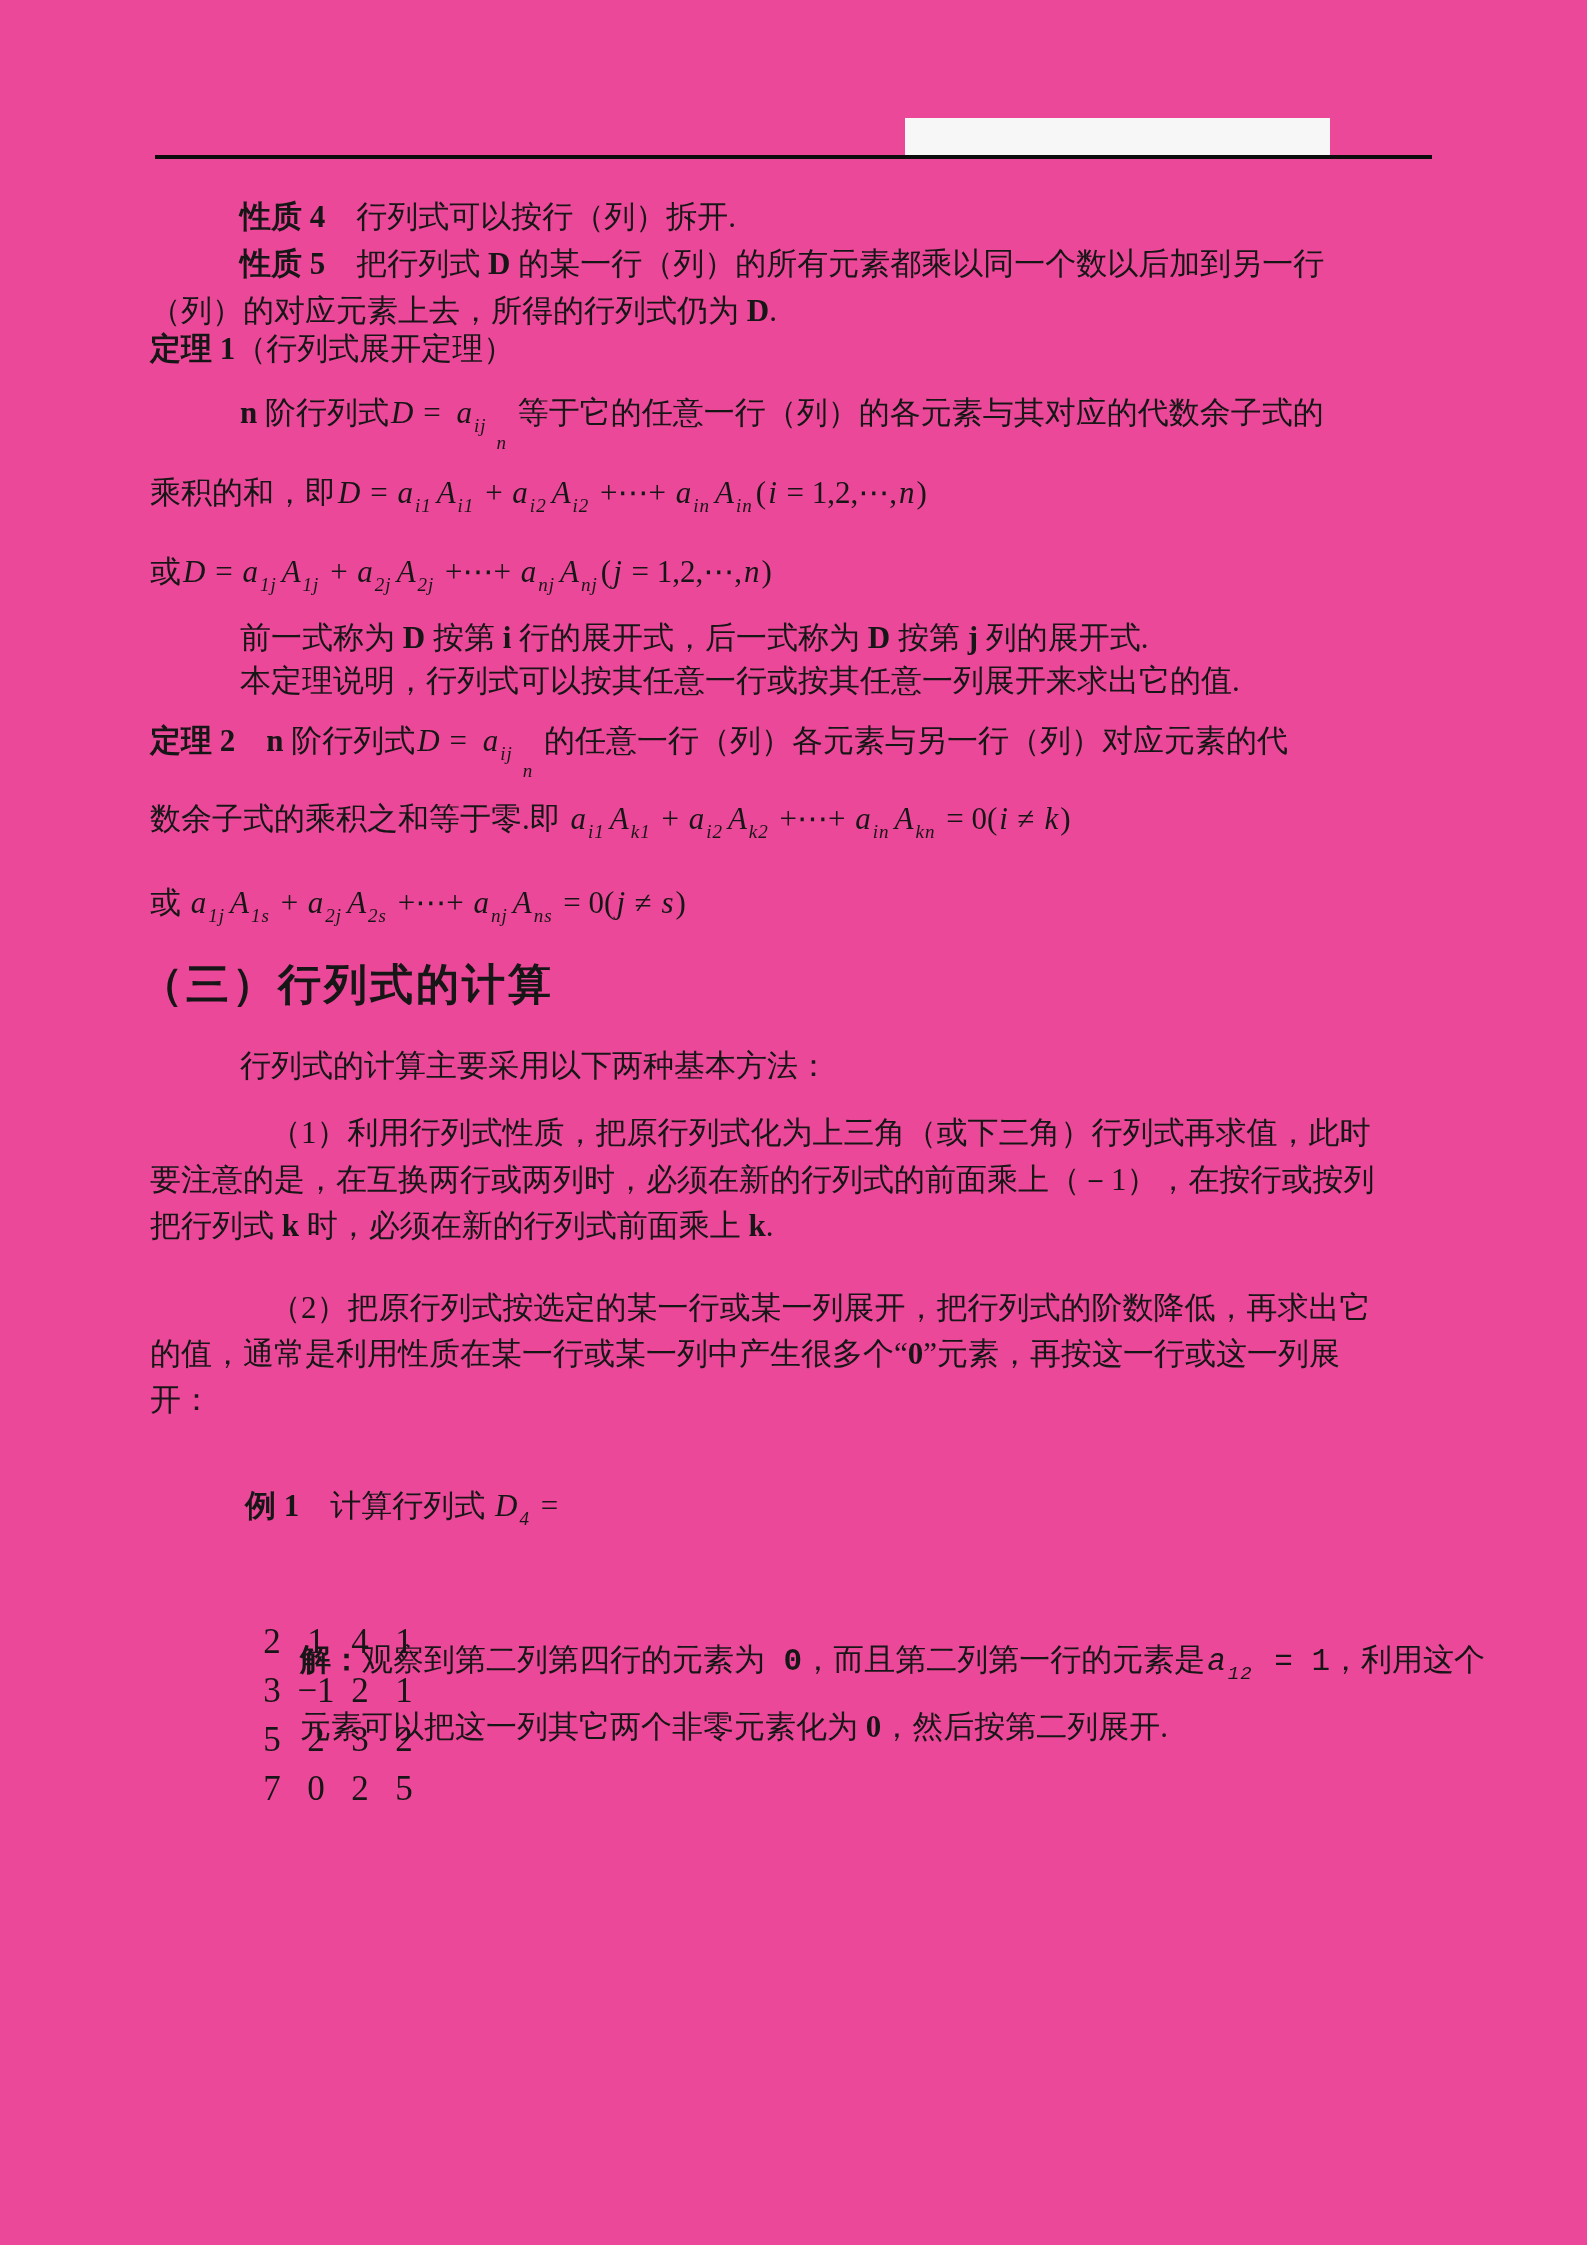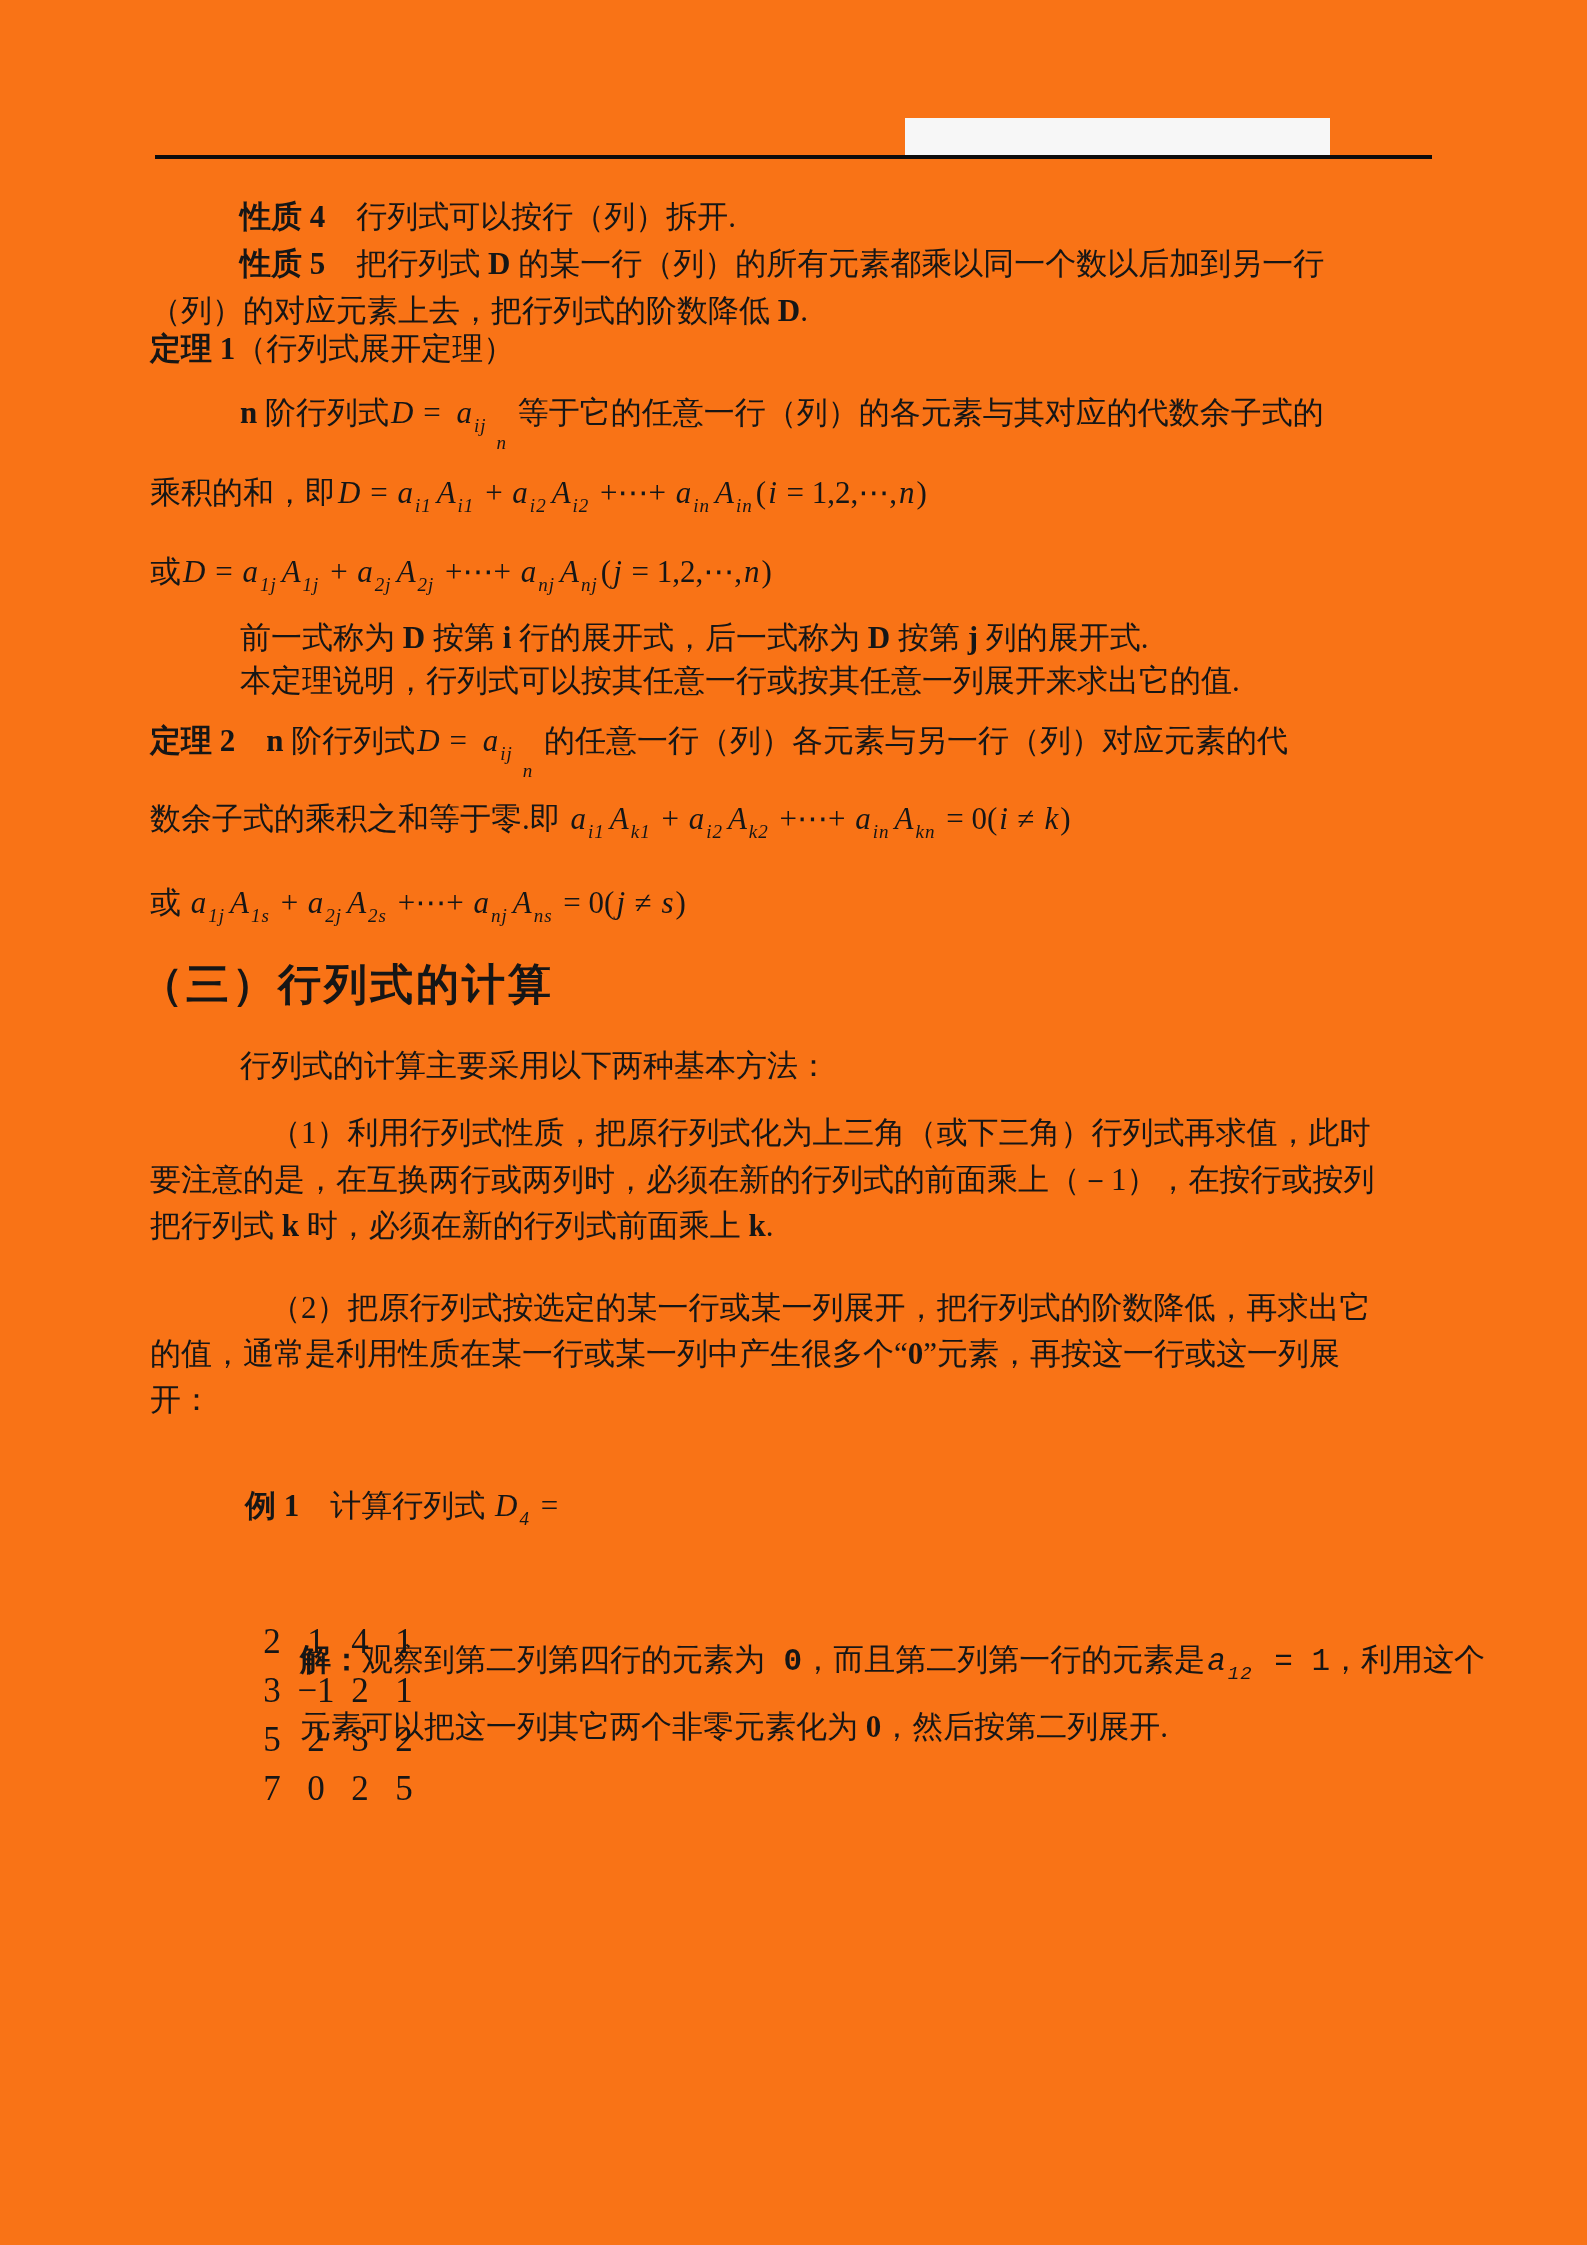--- a/index.html
+++ b/index.html
@@ -1,18 +1,18 @@
 <!DOCTYPE html>
 <html><head>
 <meta charset="utf-8">
 <style>
   html,body{margin:0;padding:0;background:#e8e8e8;}
   .page{
     position:relative;width:1587px;height:2245px;margin:0 auto;
-    background:#f97316;overflow:hidden;
+    background:#ec4899;overflow:hidden;
     font-family:"Liberation Serif","DejaVu Serif",serif;
     color:#161616;
   }
   .ghost{position:absolute;background:#f7f7f7;}
   .rule{position:absolute;background:#0d0d0d;}
   .line{position:absolute;white-space:nowrap;font-size:31px;line-height:40px;}
   .line span{display:inline;}
   .t{font-weight:400;}
   .b{font-weight:700;}
   .iv{font-style:italic;padding:0 2px;}
@@ -30,21 +30,21 @@
 </style>
 </head>
 <body>
 
 <div class="page">
   <div class="ghost" style="left:905px;top:118px;width:425px;height:37px;"></div>
   <div class="rule" style="left:155px;top:155px;width:1277px;height:4px;"></div>
   <main id="doc-body">
       <div class="line" style="left: 240px; top: 197px;"><span class="b">性质 4</span><span class="t">　行列式可以按行（列）拆开.</span></div>
       <div class="line" style="left: 240px; top: 244px;"><span class="b">性质 5</span><span class="t">　把行列式 </span><span class="b">D</span><span class="t"> 的某一行（列）的所有元素都乘以同一个数以后加到另一行</span></div>
-      <div class="line" style="left: 150px; top: 291px;"><span class="t">（列）的对应元素上去，把行列式的阶数降低 </span><span class="b">D</span><span class="t">.</span></div>
+      <div class="line" style="left: 150px; top: 291px;"><span class="t">（列）的对应元素上去，所得的行列式仍为 </span><span class="b">D</span><span class="t">.</span></div>
       <div class="line" style="left: 150px; top: 329px;"><span class="b">定理 1</span><span class="t">（行列式展开定理）</span></div>
       <div class="line fline" style="left: 240px; top: 382px;"><span class="b">n</span><span class="t"> 阶行列式</span><span class="iv">D</span><span class="t"> = </span><span class="vbar"></span><span class="iv">a</span><span class="sub">ij</span><span class="vbar"></span><span class="sub subn">n</span><span class="t"> 等于它的任意一行（列）的各元素与其对应的代数余子式的</span></div>
       <div class="line fline" style="left: 150px; top: 462px;"><span class="t">乘积的和，即</span><span class="iv">D</span><span class="t"> = </span><span class="iv">a</span><span class="sub">i1</span><span class="iv">A</span><span class="sub">i1</span><span class="t"> + </span><span class="iv">a</span><span class="sub">i2</span><span class="iv">A</span><span class="sub">i2</span><span class="t"> +⋯+ </span><span class="iv">a</span><span class="sub">in</span><span class="iv">A</span><span class="sub">in</span><span class="t">(</span><span class="iv">i</span><span class="t"> = 1,2,⋯,</span><span class="iv">n</span><span class="t">)</span></div>
       <div class="line fline" style="left: 150px; top: 541px;"><span class="t">或</span><span class="iv">D</span><span class="t"> = </span><span class="iv">a</span><span class="sub">1j</span><span class="iv">A</span><span class="sub">1j</span><span class="t"> + </span><span class="iv">a</span><span class="sub">2j</span><span class="iv">A</span><span class="sub">2j</span><span class="t"> +⋯+ </span><span class="iv">a</span><span class="sub">nj</span><span class="iv">A</span><span class="sub">nj</span><span class="t">(</span><span class="iv">j</span><span class="t"> = 1,2,⋯,</span><span class="iv">n</span><span class="t">)</span></div>
       <div class="line" style="left: 240px; top: 618px;"><span class="t">前一式称为 </span><span class="b">D</span><span class="t"> 按第 </span><span class="b">i</span><span class="t"> 行的展开式，后一式称为 </span><span class="b">D</span><span class="t"> 按第 </span><span class="b">j</span><span class="t"> 列的展开式.</span></div>
       <div class="line" style="left: 240px; top: 661px;"><span class="t">本定理说明，行列式可以按其任意一行或按其任意一列展开来求出它的值.</span></div>
       <div class="line fline" style="left: 150px; top: 710px;"><span class="b">定理 2</span><span class="t">　</span><span class="b">n</span><span class="t"> 阶行列式</span><span class="iv">D</span><span class="t"> = </span><span class="vbar"></span><span class="iv">a</span><span class="sub">ij</span><span class="vbar"></span><span class="sub subn">n</span><span class="t"> 的任意一行（列）各元素与另一行（列）对应元素的代</span></div>
       <div class="line fline" style="left: 150px; top: 788px;"><span class="t">数余子式的乘积之和等于零.即 </span><span class="iv">a</span><span class="sub">i1</span><span class="iv">A</span><span class="sub">k1</span><span class="t"> + </span><span class="iv">a</span><span class="sub">i2</span><span class="iv">A</span><span class="sub">k2</span><span class="t"> +⋯+ </span><span class="iv">a</span><span class="sub">in</span><span class="iv">A</span><span class="sub">kn</span><span class="t"> = 0(</span><span class="iv">i</span><span class="t"> ≠ </span><span class="iv">k</span><span class="t">)</span></div>
       <div class="line fline" style="left: 150px; top: 872px;"><span class="t">或 </span><span class="iv">a</span><span class="sub">1j</span><span class="iv">A</span><span class="sub">1s</span><span class="t"> + </span><span class="iv">a</span><span class="sub">2j</span><span class="iv">A</span><span class="sub">2s</span><span class="t"> +⋯+ </span><span class="iv">a</span><span class="sub">nj</span><span class="iv">A</span><span class="sub">ns</span><span class="t"> = 0(</span><span class="iv">j</span><span class="t"> ≠ </span><span class="iv">s</span><span class="t">)</span></div>
       <div class="line heading" style="left: 140px; top: 956px;"><span class="b">（三）行列式的计算</span></div>

